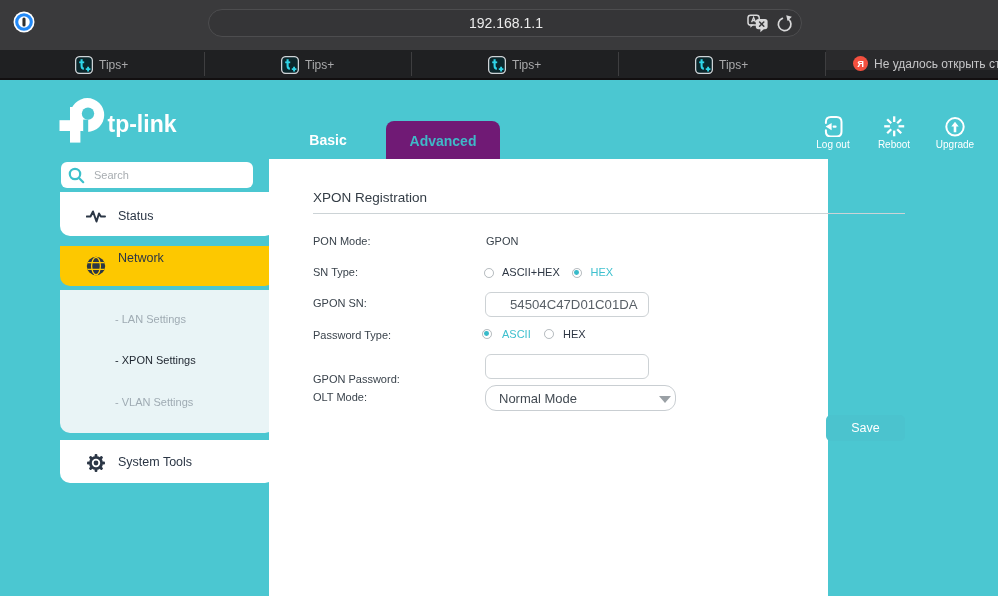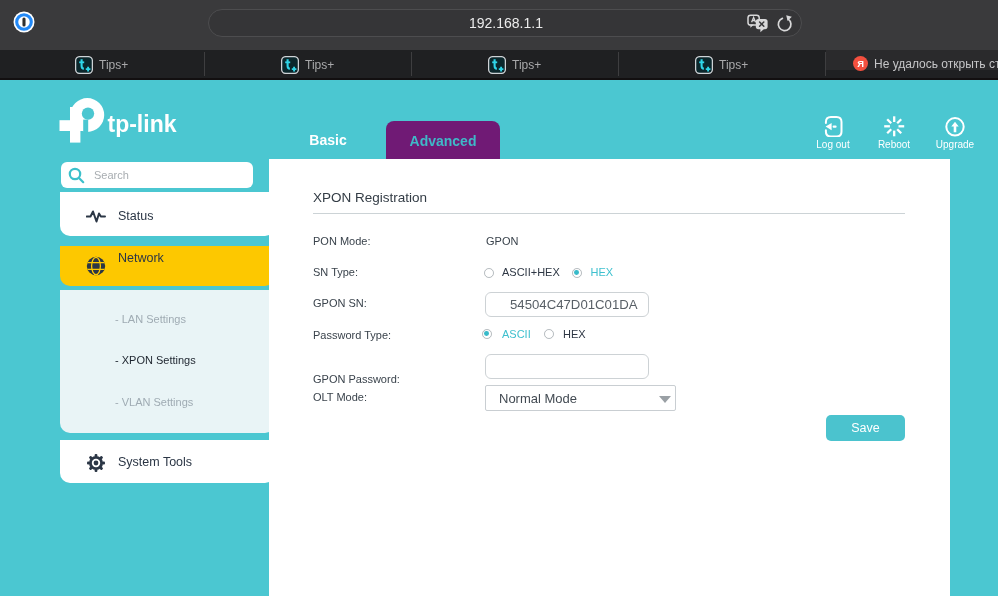--- a/index.html
+++ b/index.html
@@ -38,31 +38,31 @@
   .srow { position:absolute; left:60px; width:215px; background:#fff; border-radius:0 0 10px 10px;padding-left:8px; }
   .srow .lbl { position:absolute; left:58px; color:#2b3645; font-size:12.5px; white-space:nowrap; }
   #rowStatus { top:192px; height:44px; }
   #rowNetwork { top:246px; height:40px; background:#fdc800; }
   #rowSub { top:290px; height:143px; background:#e9f4f6; }
   #rowSys { top:440px; height:43px; }
   .subitem { position:absolute; left:55px; font-size:11px; color:#9fabb3; white-space:nowrap; }
   .micon { position:absolute; left:26px; }
 
   
-  #panel { left:269px; top:159px; width:681px; height:437px; background:#fff; }
+  #panel { left:269px; top:159px; width:559px; height:437px; background:#fff; }
   #heading { left:44px; top:31px; font-size:13.5px; color:#333c45; }
   #hrule { left:44px; top:54px; width:592px; height:1px; background:#ccd3d6; }
   .flabel { position:absolute; left:44px; font-size:11px; color:#3a434c; }
   .fval { position:absolute; font-size:11px; color:#39424b; }
   .inp { position:absolute; left:216px; width:164px; height:25px; border:1px solid #cdd2d5; border-radius:6px; background:#fff; font-size:13.2px; color:#585f66; line-height:23px; padding-left:24px; }
   .radio { position:absolute; width:9.8px; height:9.8px; border:1.4px solid #b2b8bc; border-radius:50%; background:#fff; }
   .radio.sel::after { content:""; position:absolute; left:1.1px; top:1.1px; width:4.8px; height:4.8px; border-radius:50%; background:#38bac9; }
   .rlabel { position:absolute; font-size:11px; color:#2e3744;text-align:right; }
   .rlabel.teal { color:#3ec0ce; }
-  #selBox { left:216px; top:226px; width:191px; height:26px; border:1px solid #c9ced2; border-radius:2px; }
+  #selBox { left:216px; top:226px; width:191px; height:26px; border:1px solid #c9ced2; border-radius:11px; }
   #selTxt { left:13px; top:0; line-height:25px; font-size:13px; color:#424a52; }
   #selArrow { position:absolute; right:4.5px; top:10px; width:0; height:0; border-left:6.5px solid transparent; border-right:6.5px solid transparent; border-top:7px solid #9aa0a5; }
   #saveBtn { left:557px; top:256px; width:79px; height:26px; background:#4bc3ce; border-radius:5px; color:#fff; font-size:12.5px; text-align:center; line-height:26px; }
 </style>
 </head>
 <body>
 
 <div id="topbar" class="abs">
   <svg id="onep" class="abs" width="22" height="22" viewBox="0 0 22 22">
     <circle cx="11" cy="11" r="10.5" fill="#fff"></circle>

